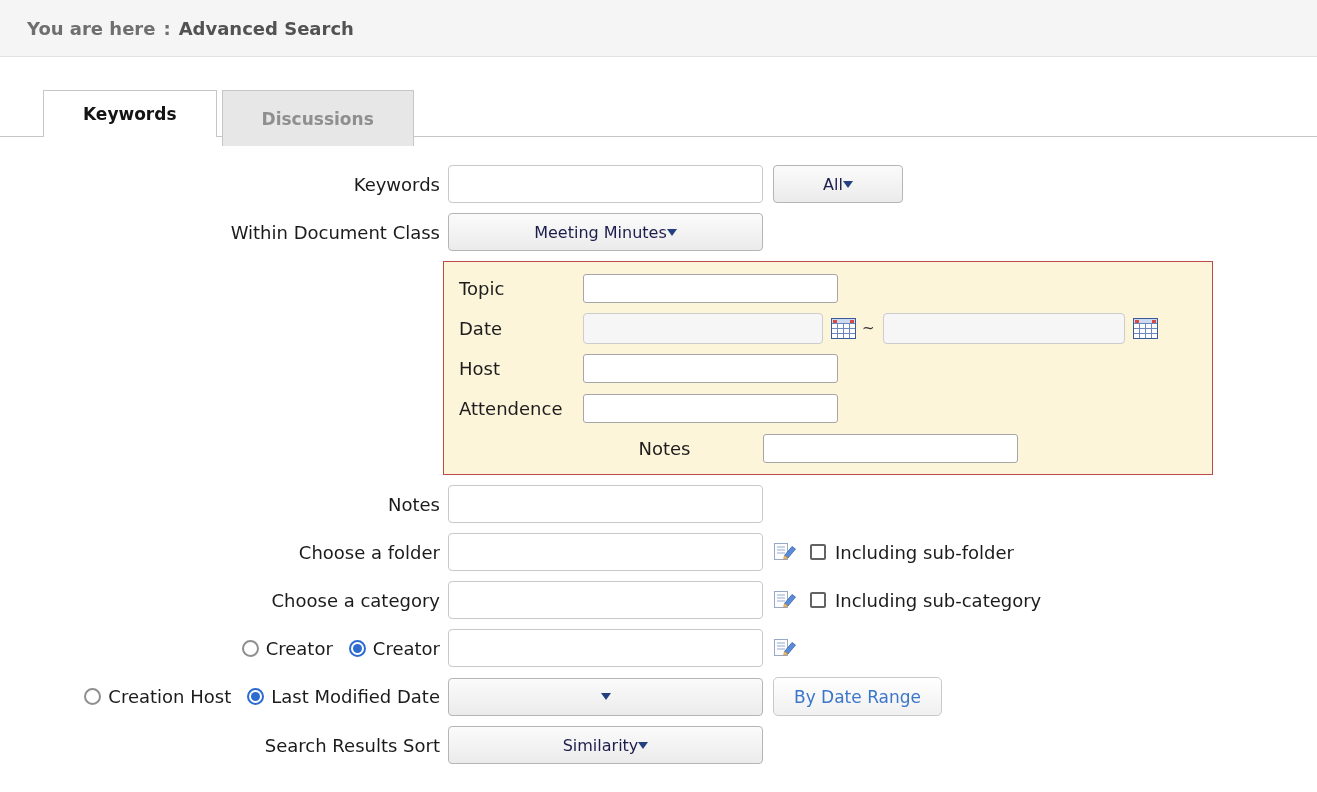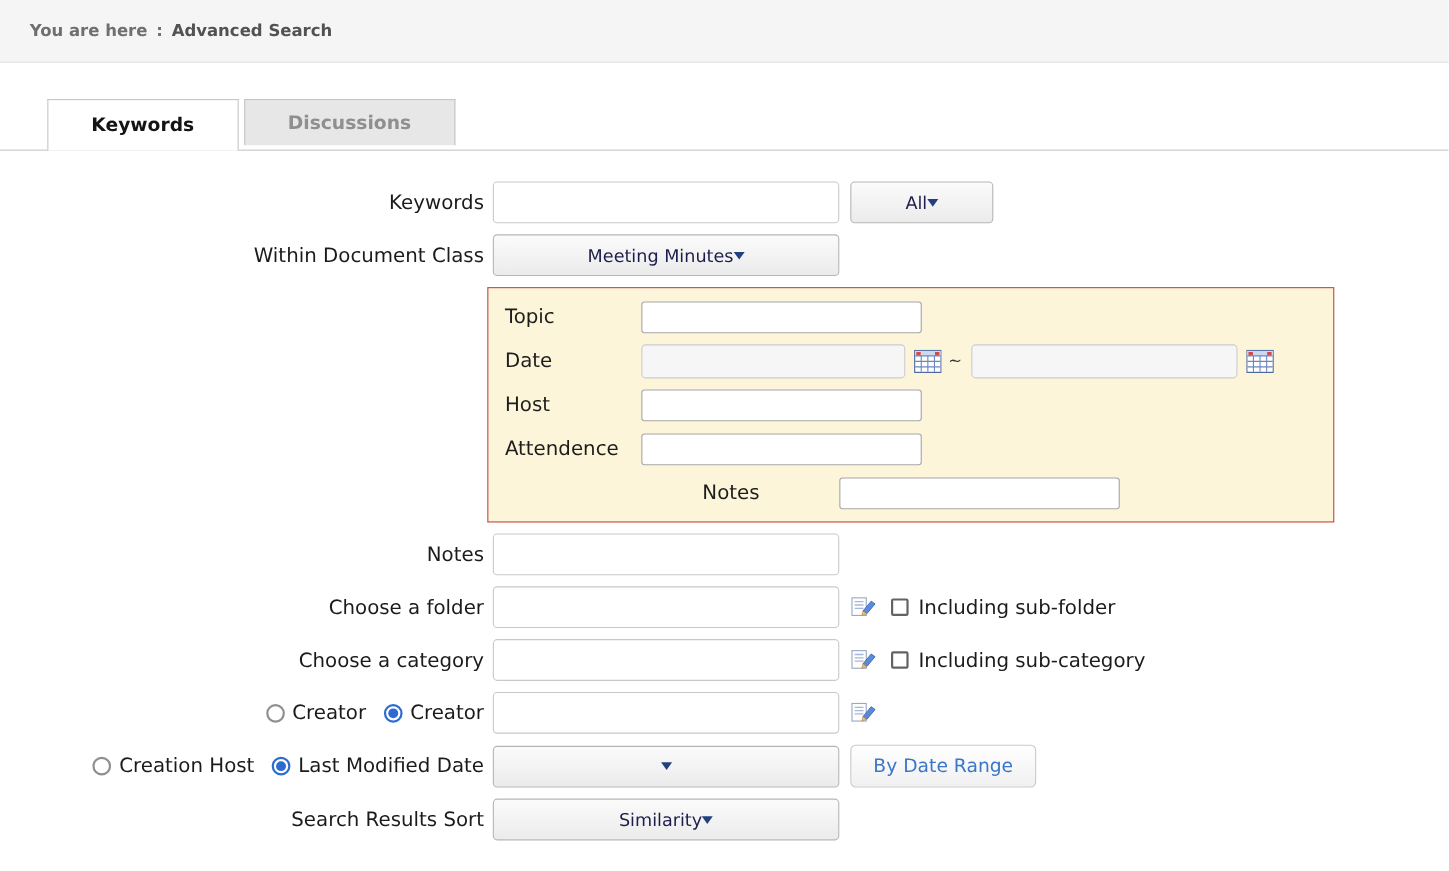--- a/index.html
+++ b/index.html
@@ -12,41 +12,41 @@
     color: #1b1b1b;
   }
 
   
   .breadcrumb {
     height: 57px;
     background: #f5f5f5;
     border-bottom: 1px solid #e2e2e2;
     display: flex; align-items: center;
     padding-left: 27px;
-    font-size: 15px; font-weight: bold;
+    font-size: 18px; font-weight: bold;
     color: #6f6f6f;
   }
   .breadcrumb .sep { margin: 0 8px; color: #6f6f6f; }
   .breadcrumb .page { color: #525252; }
 
   
   .tabbar {
     position: relative;
     margin-top: 33px;
     padding-left: 43px;
     height: 47px;
     display: flex; align-items: flex-start;
   }
   .tabbar::after {
     content: ""; position: absolute; left: 0; right: 0; bottom: 0;
     height: 1px; background: #c6c6c6;
   }
   .tab {
     position: relative; z-index: 1;
-    height: 42px;
+    height: 56px;
     display: flex; align-items: center;
     padding: 0 39px;
     font-size: 17px; font-weight: bold;
     border: 1px solid #c6c6c6; border-bottom: none;
     background: #e7e7e7; color: #8f8f8f;
     margin-right: 5px;
     cursor: pointer;
   }
   .tab.active {
     height: 47px;

